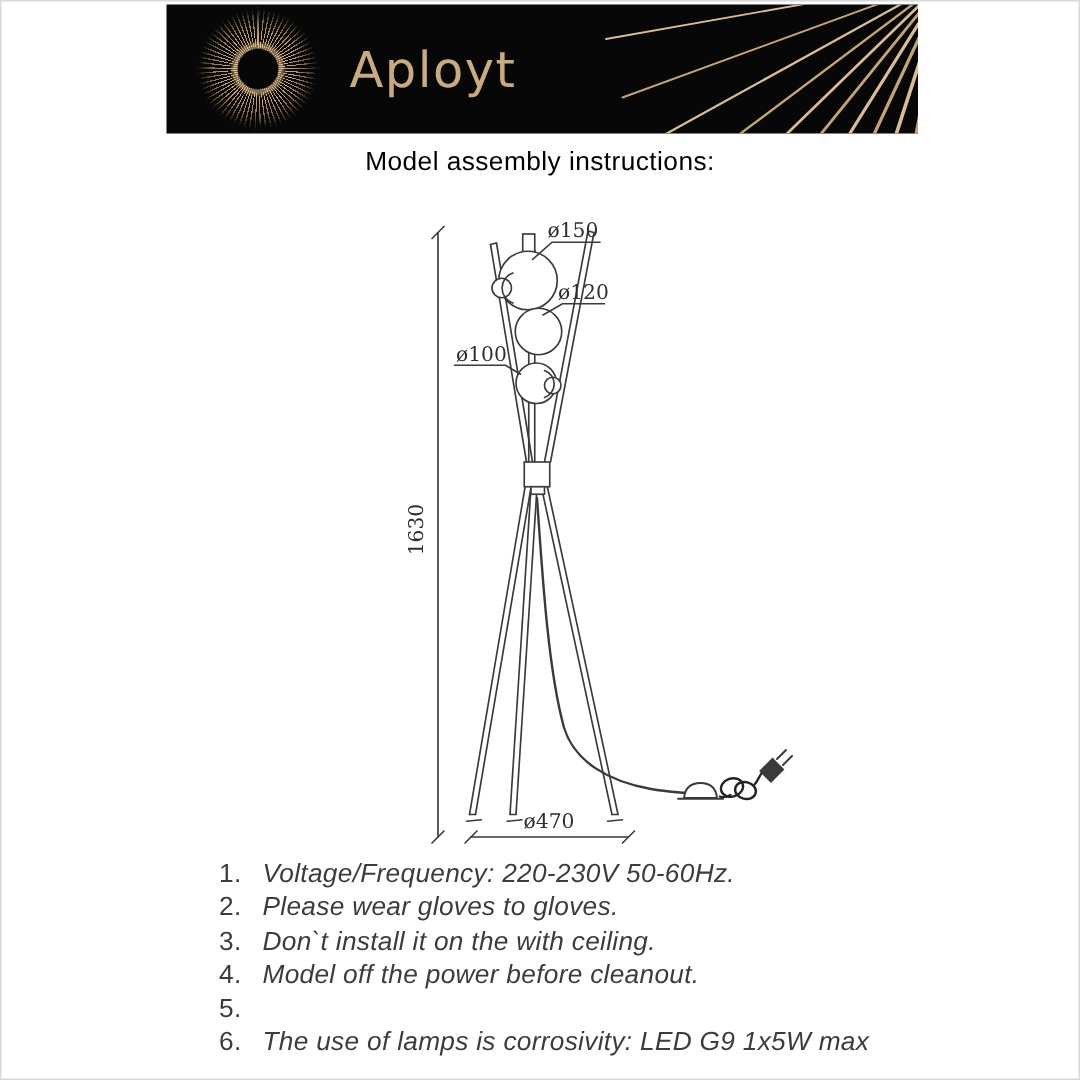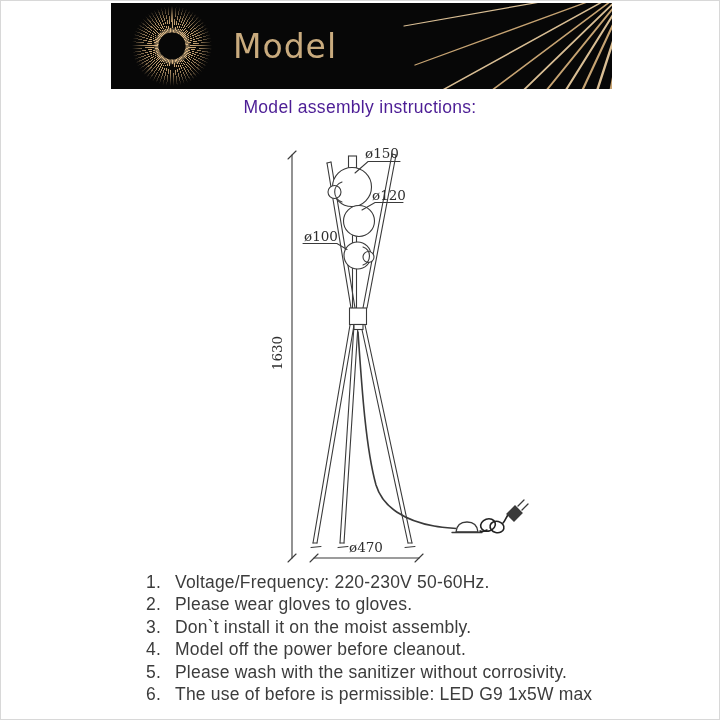--- a/index.html
+++ b/index.html
@@ -23,29 +23,29 @@
       repeating-conic-gradient(#caa676 0deg 1.6deg,#0a0906 1.6deg 5.2deg);
   }
   .brand{
     position:absolute;left:122px;top:24px;
     font-family:"DejaVu Sans",sans-serif;font-size:33px;font-weight:400;
     letter-spacing:1px;color:#c9ab7e;
   }
   
   .title{
     position:absolute;left:0;top:96px;width:100%;text-align:center;
-    font-size:17.5px;line-height:21px;font-weight:500;letter-spacing:.3px;color:#4c1d95;
+    font-size:17.5px;line-height:21px;font-weight:500;letter-spacing:.3px;color:#000000;
   }
   
   .drawing{position:absolute;left:0;top:0;width:720px;height:720px;}
   
   .instructions{position:absolute;left:145px;top:570px;width:470px;}
   .item{display:flex;font-size:17.5px;line-height:22.4px;letter-spacing:.2px;color:#3c3c3c;}
   .item .num{width:21px;flex:0 0 21px;}
-  .item .txt{margin-left:8px;white-space:nowrap;}
+  .item .txt{margin-left:8px;white-space:nowrap;font-style:italic;}
 </style>
 </head>
 <body>
 
 <div class="page">
 
   <header class="banner">
     <svg class="rays" viewBox="0 0 501 86" preserveAspectRatio="none">
       <g fill="none" stroke-linecap="round">
         <line x1="520" y1="-17" x2="293" y2="23" stroke="#d9be94" stroke-width="1.2"></line>
@@ -55,21 +55,21 @@
         <line x1="520" y1="-17" x2="355" y2="143" stroke="#d9be94" stroke-width="1.8"></line>
         <line x1="520" y1="-17" x2="375" y2="162" stroke="#c6a372" stroke-width="1.9"></line>
         <line x1="520" y1="-17" x2="398" y2="178" stroke="#d9be94" stroke-width="2.1"></line>
         <line x1="520" y1="-17" x2="423" y2="191" stroke="#c6a372" stroke-width="2.2"></line>
         <line x1="520" y1="-17" x2="449" y2="202" stroke="#d9be94" stroke-width="2.4"></line>
         <line x1="520" y1="-17" x2="476" y2="209" stroke="#c6a372" stroke-width="2.5"></line>
         <line x1="520" y1="-17" x2="500" y2="212" stroke="#d9be94" stroke-width="2.6"></line>
       </g>
     </svg>
     <div class="burst"></div>
-    <div class="brand">Model</div>
+    <div class="brand">Aployt</div>
   </header>
 
   <div class="title">
     <div>Model assembly instructions:</div>
   </div>
 
   <svg class="drawing" viewBox="0 0 720 720">
     <g stroke="#3a3a3a" stroke-width="1.1" fill="none" stroke-linecap="round">
 
       <g>
@@ -168,29 +168,28 @@
     <div class="item">
       <span class="num">1.</span>
       <span class="txt">Voltage/Frequency: 220-230V 50-60Hz.</span>
     </div>
     <div class="item">
       <span class="num">2.</span>
       <span class="txt">Please wear gloves to gloves.</span>
     </div>
     <div class="item">
       <span class="num">3.</span>
-      <span class="txt">Don`t install it on the moist assembly.</span>
+      <span class="txt">Don`t install it on the with ceiling.</span>
     </div>
     <div class="item">
       <span class="num">4.</span>
       <span class="txt">Model off the power before cleanout.</span>
     </div>
     <div class="item">
       <span class="num">5.</span>
-      <span class="txt">Please wash with the sanitizer without corrosivity.</span>
     </div>
     <div class="item">
       <span class="num">6.</span>
-      <span class="txt">The use of before is permissible: LED G9 1x5W max</span>
+      <span class="txt">The use of lamps is corrosivity: LED G9 1x5W max</span>
     </div>
   </div>
 
 </div>
 
 </body></html>

